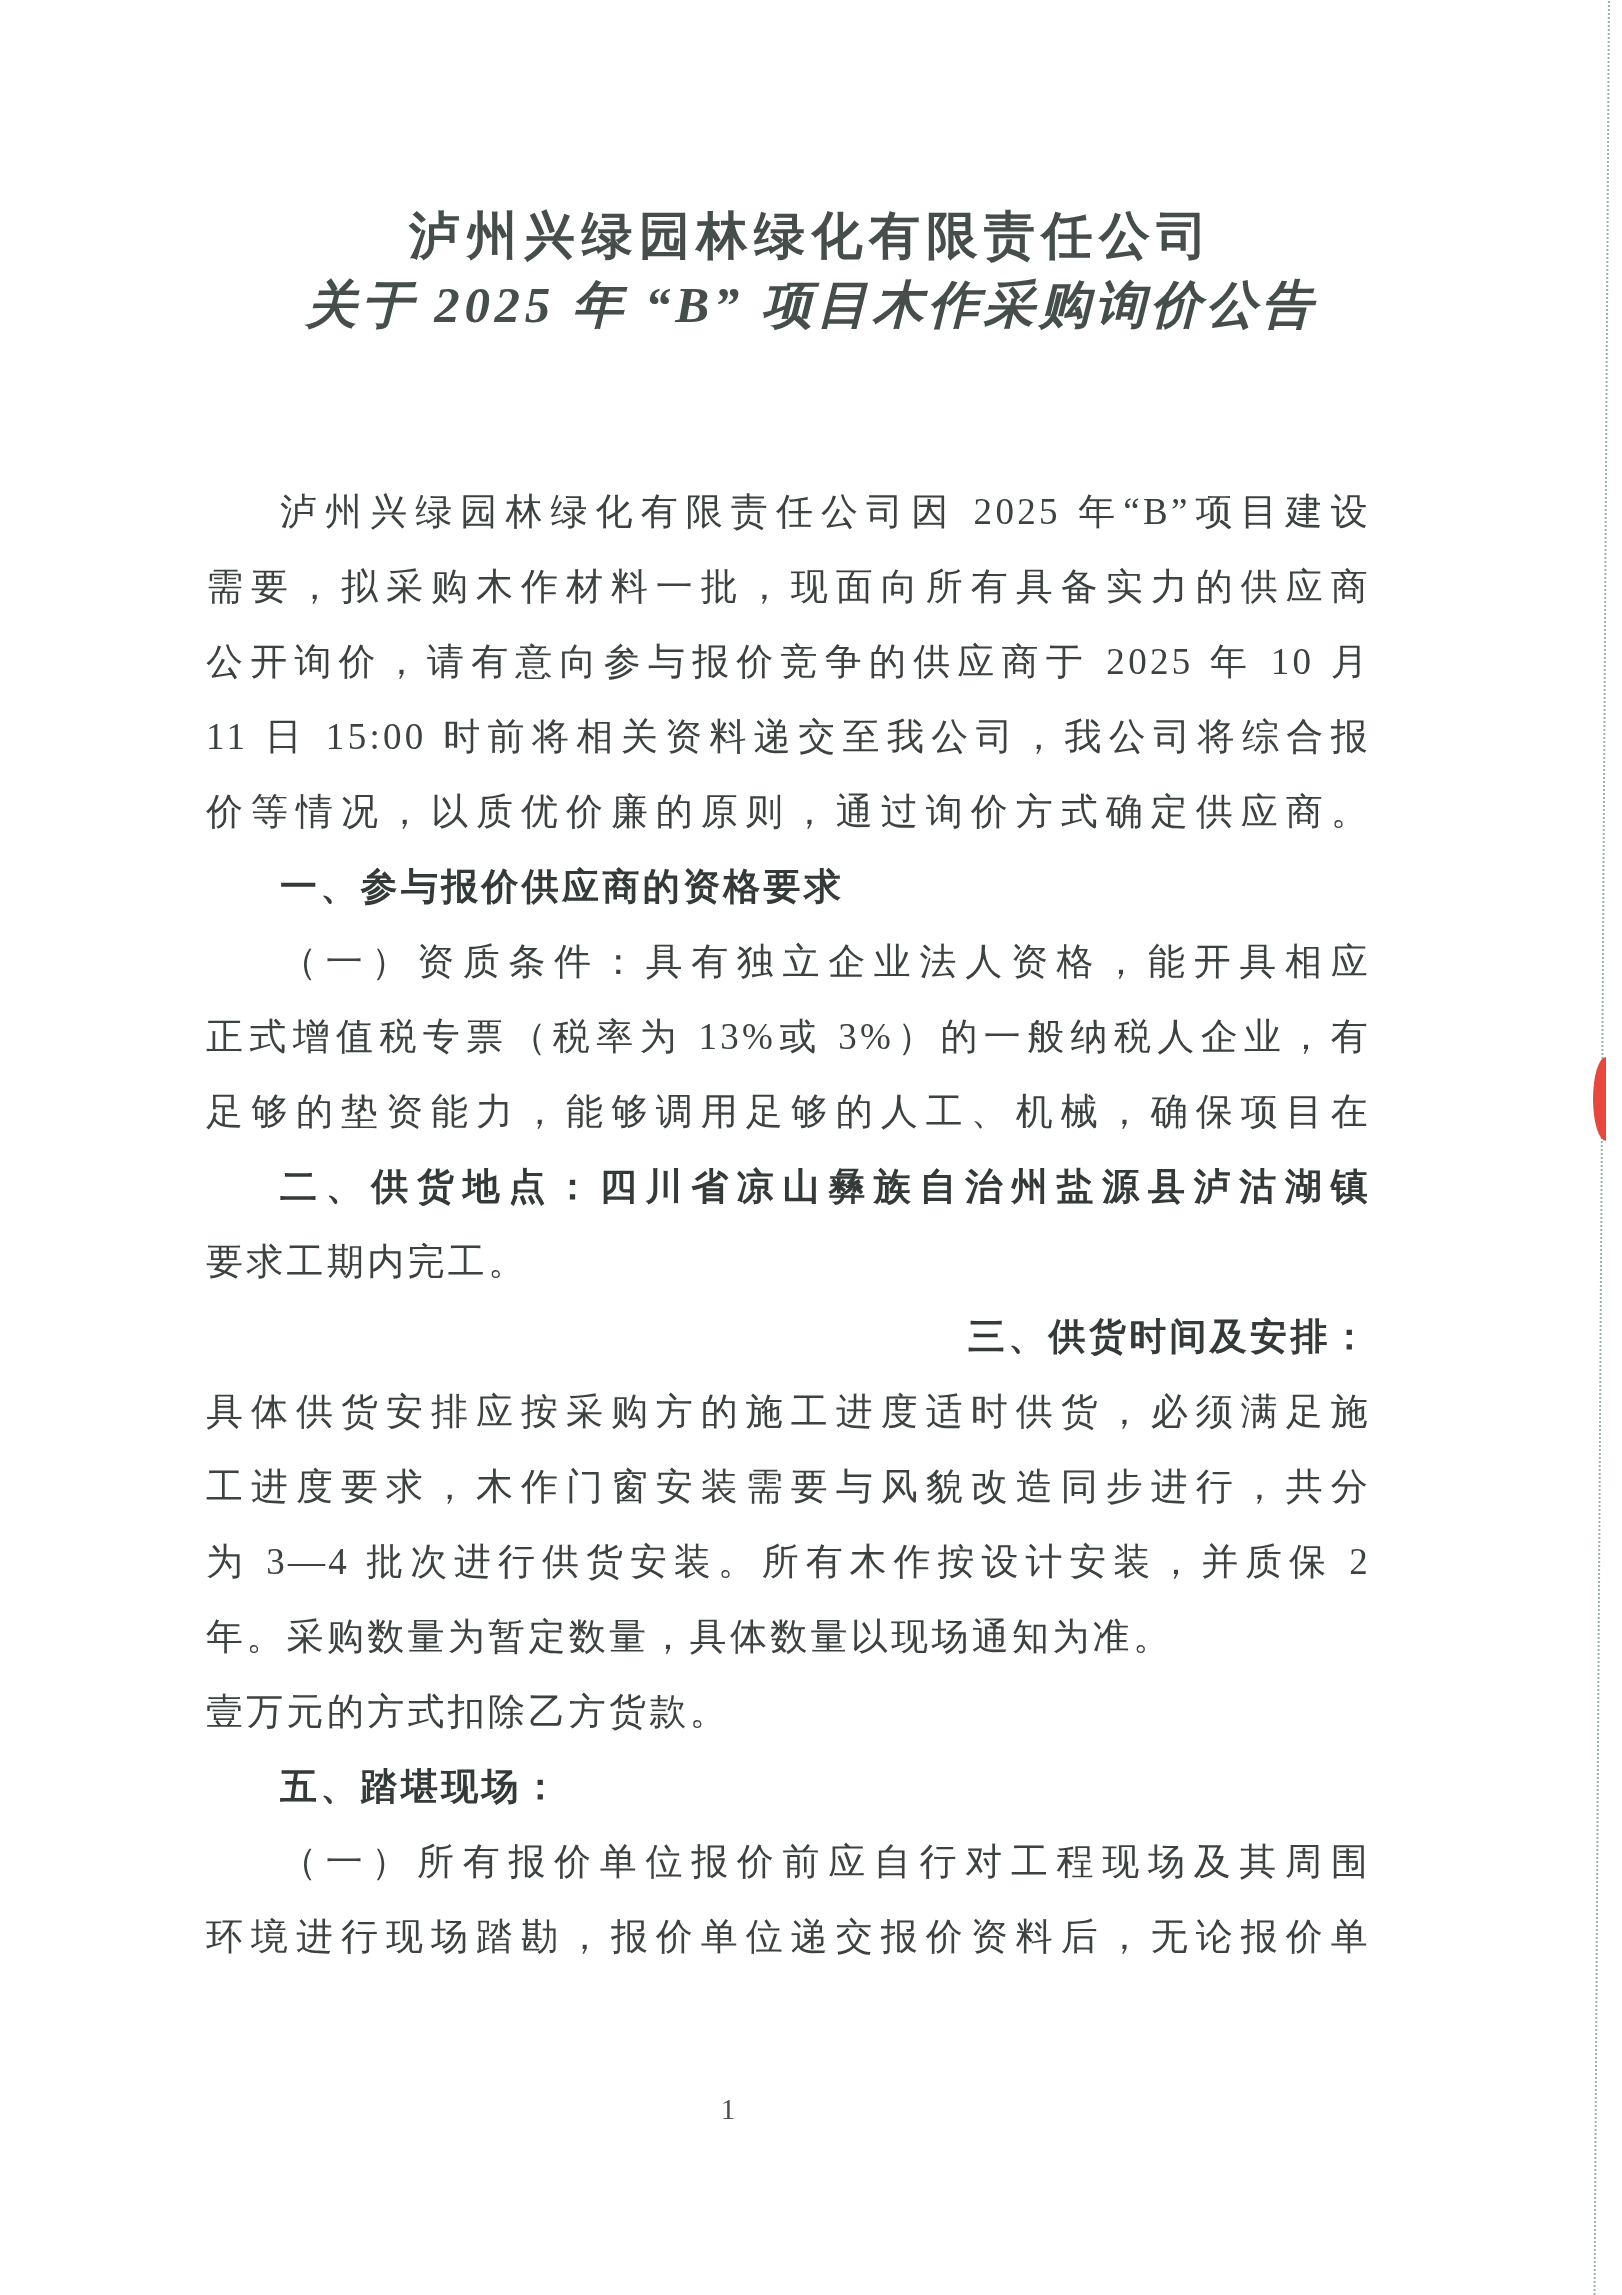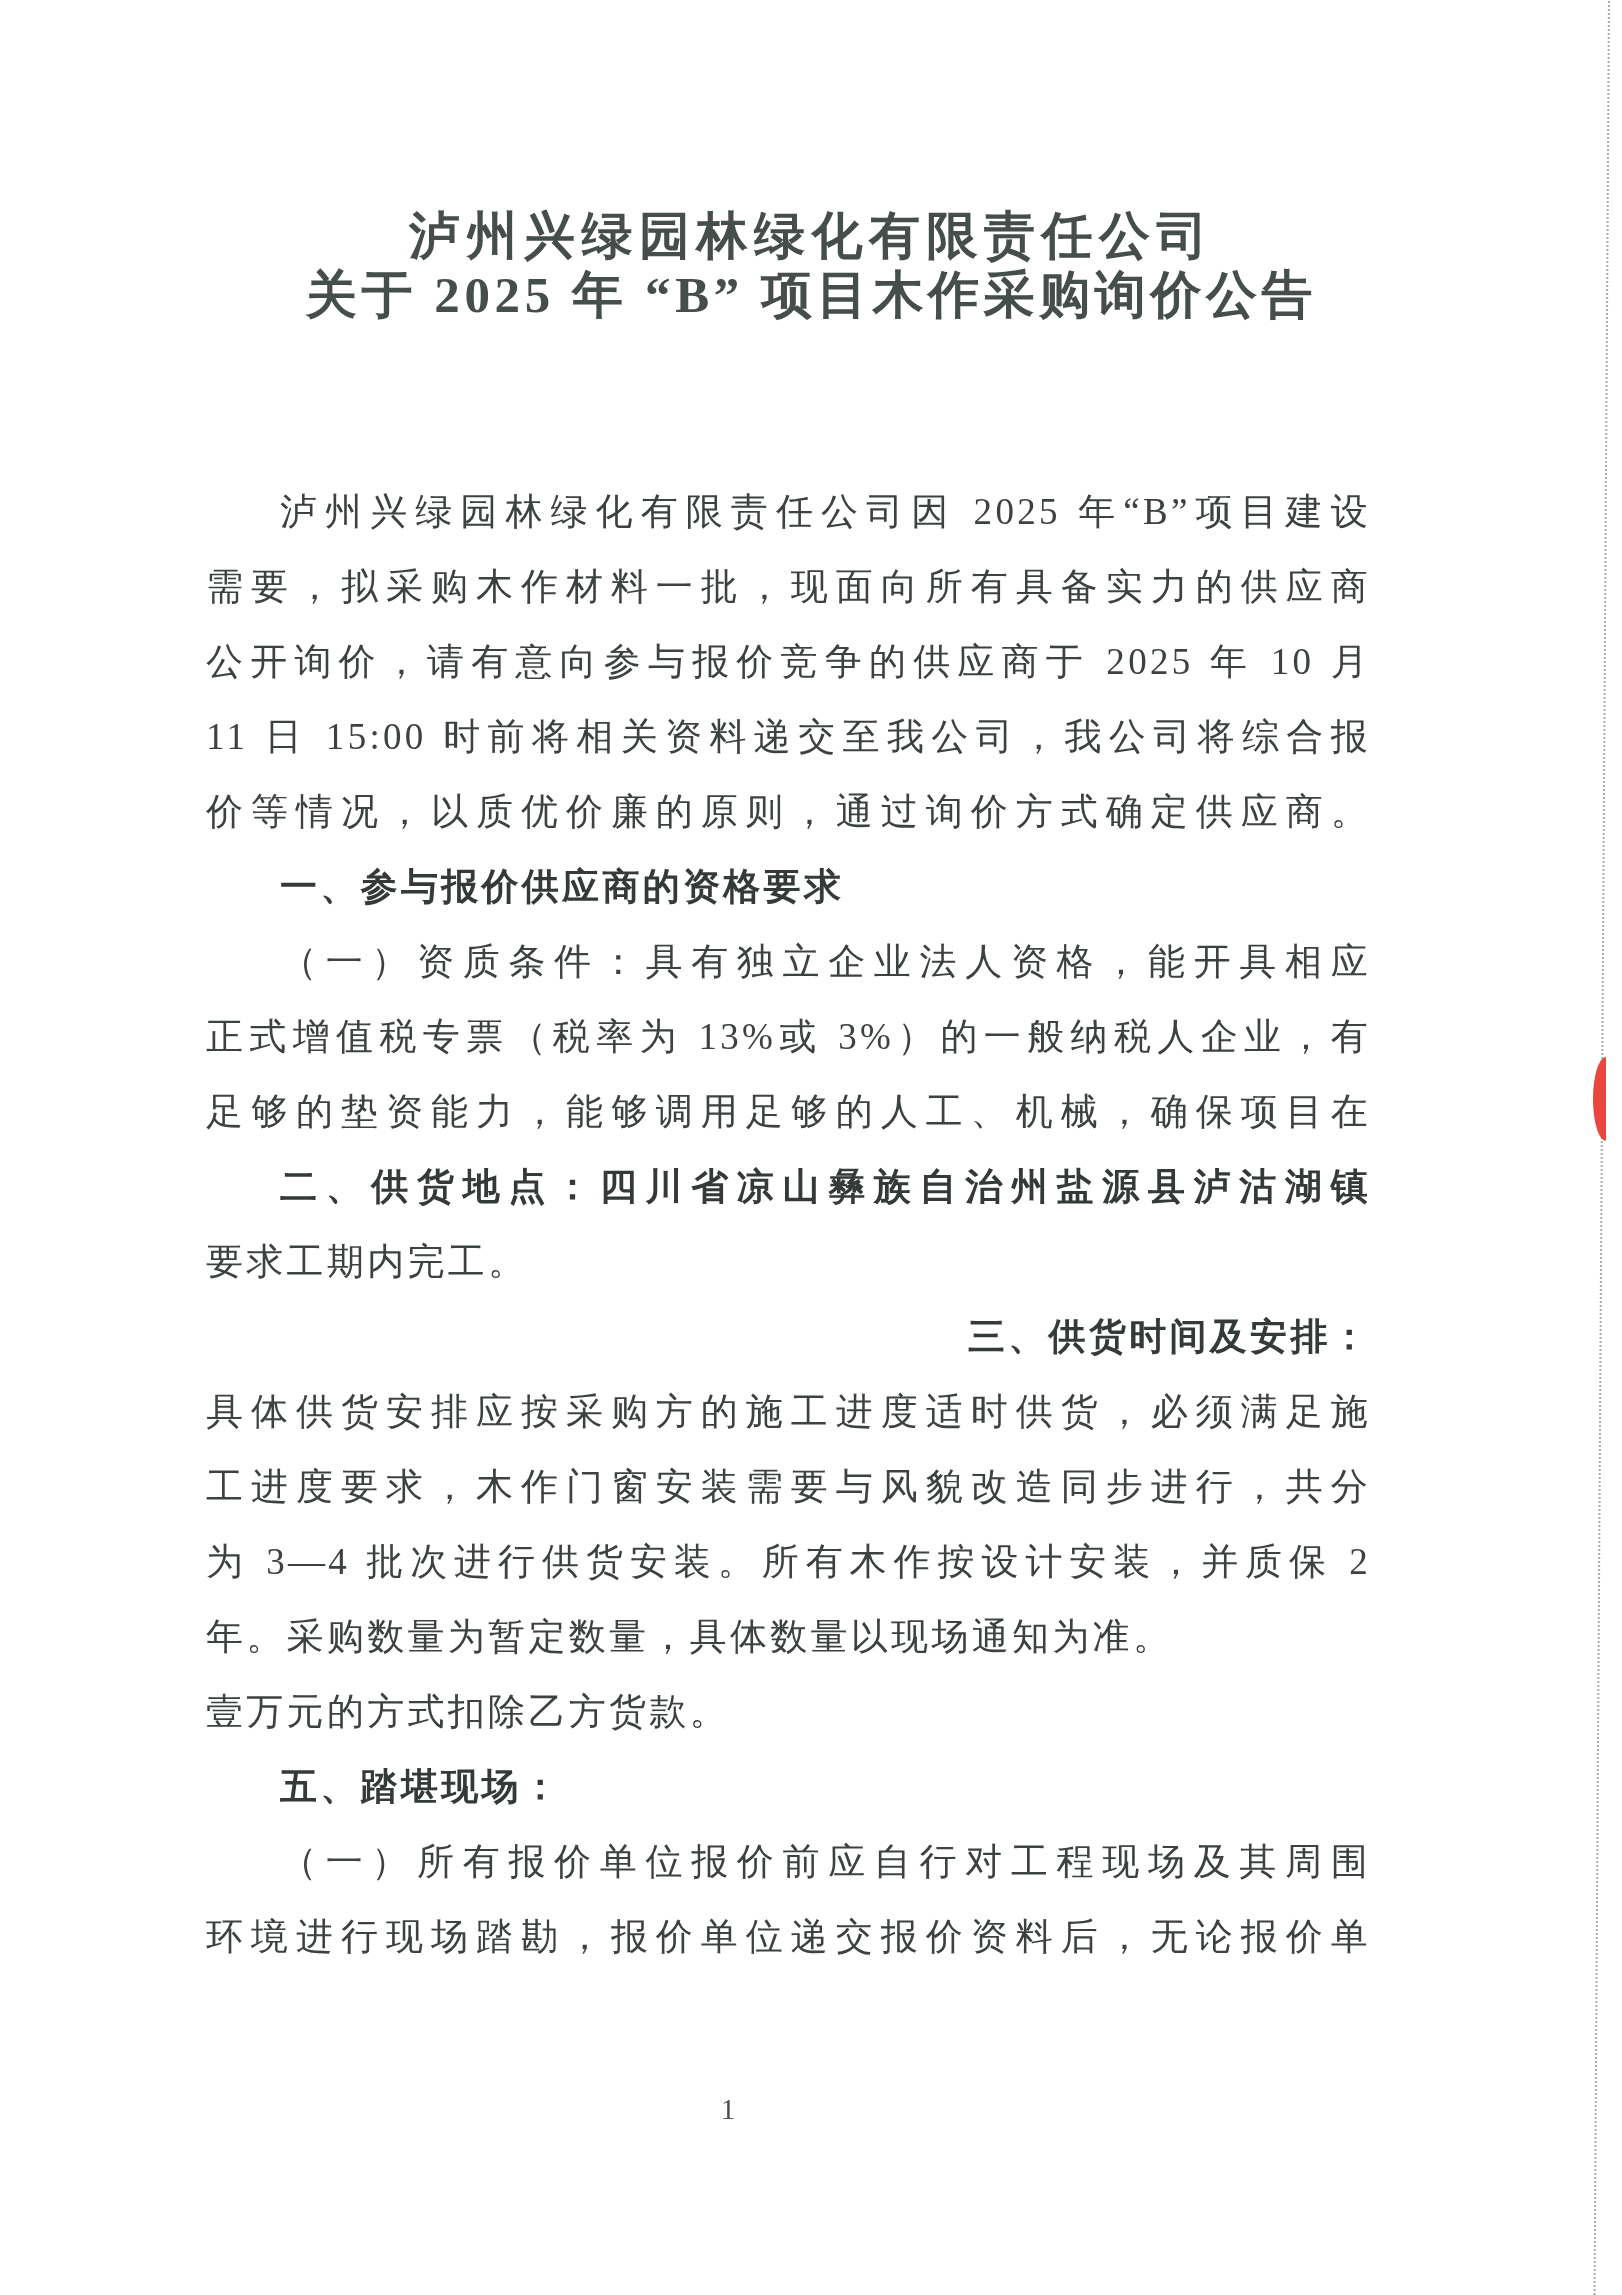--- a/index.html
+++ b/index.html
@@ -16,21 +16,21 @@
     position:absolute;left:0;width:1623px;
     text-align:center;
     font-weight:700;
     font-size:51px;
     letter-spacing:6.5px;
     color:#454e4a;
     font-family:"Liberation Serif","DejaVu Serif",serif;
     white-space:nowrap;
   }
   #title-line-1{top:202px;}
-  #title-line-2{top:261px;letter-spacing:4.6px;}
+  #title-line-2{top:271px;letter-spacing:4.6px;font-style:italic;}
   .body-block{
     position:absolute;
     left:206px;top:474px;
     width:1165px;
     font-size:37px;
   }
   .line{
     height:75px;
     line-height:75px;
     letter-spacing:3.3px;

